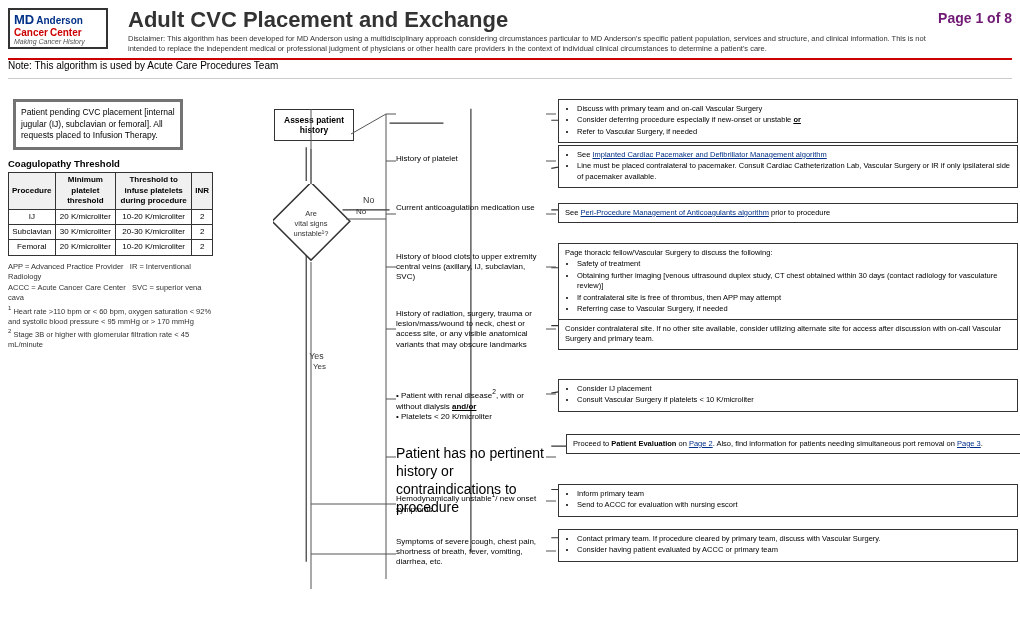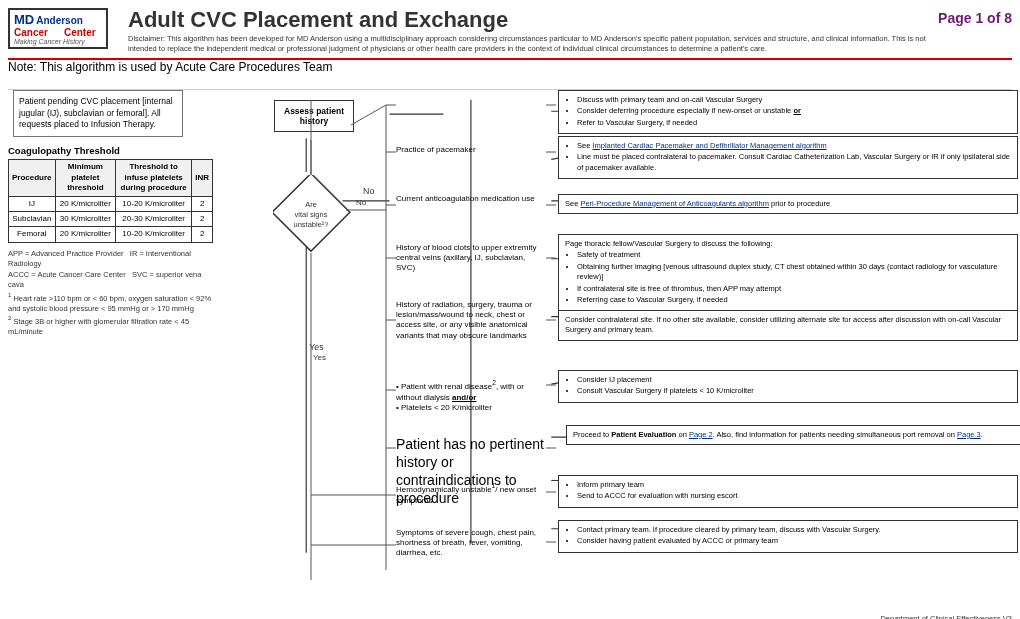--- a/index.html
+++ b/index.html
@@ -78,37 +78,37 @@
     .page-num {
       font-size: 14px;
       font-weight: bold;
       color: #701a75;
       white-space: nowrap;
       align-self: flex-start;
       padding-top: 2px;
     }
     
     .note-bar {
-      font-size: 12px;
-      margin-bottom: 0;
+      font-size: 10px;
+      margin-bottom: 20px;
       border-bottom: 1px solid #ccc;
-      padding-bottom: 15px;
+      padding-bottom: 7px;
     }
     
     .main-content {
       display: flex;
       gap: 0;
     }
     
     .left-panel {
       width: 210px;
       flex-shrink: 0;
     }
     .patient-box {
-      border: 1px solid #737373;
+      border: 3px solid #737373;
       padding: 5px;
       font-size: 8.5px;
       line-height: 1.4;
       margin-bottom: 8px;
       width: 170px;
       margin-left: 5px;
     }
     
     .coag-section {
       margin-top: 8px;
@@ -212,21 +212,21 @@
 
 <div class="page-container">
 
   <div class="header">
     <div class="logo-area">
       <div class="logo-box">
         <div style="display:flex; align-items:baseline; gap:2px;">
           <span class="logo-md">MD</span>
           <span class="logo-anderson">Anderson</span>
         </div>
-        <div style="display:flex; align-items:baseline; gap:16px;">
+        <div style="display:flex; align-items:baseline; gap:2px;">
           <span class="logo-cancer">Cancer</span>
           <span class="logo-center">Center</span>
         </div>
         <div class="logo-making">Making Cancer History</div>
       </div>
     </div>
     <div class="header-middle">
       <div class="main-title">Adult CVC Placement and Exchange</div>
       <div class="disclaimer">Disclaimer: This algorithm has been developed for MD Anderson using a multidisciplinary approach considering circumstances particular to MD Anderson's specific patient population, services and structure, and clinical information. This is not intended to replace the independent medical or professional judgment of physicians or other health care providers in the context of individual clinical circumstances to determine a patient's care.</div>
     </div>
@@ -334,21 +334,21 @@
           <rect x="10" y="10" width="55" height="55" transform="rotate(45 38 38)" fill="white" stroke="#333" stroke-width="1.5"></rect>
           <text x="38" y="32" text-anchor="middle" font-size="7.5" fill="#333">Are</text>
           <text x="38" y="42" text-anchor="middle" font-size="7.5" fill="#333">vital signs</text>
           <text x="38" y="52" text-anchor="middle" font-size="7.5" fill="#333">unstable¹?</text>
         </svg>
       </div>
 
 
       <div style="position:absolute; left:178px; top:55px; width:148px;">
         <div style="font-size:8px; line-height:1.3;">
-          <span>Practice of pacemaker</span>
+          <span>History of platelet</span>
         </div>
       </div>
 
       <div style="position:absolute; left:178px; top:104px; width:148px;">
         <div style="font-size:8px; line-height:1.3;">
           <span>Current anticoagulation medication use</span>
         </div>
       </div>
 
       <div style="position:absolute; left:178px; top:153px; width:148px;">

